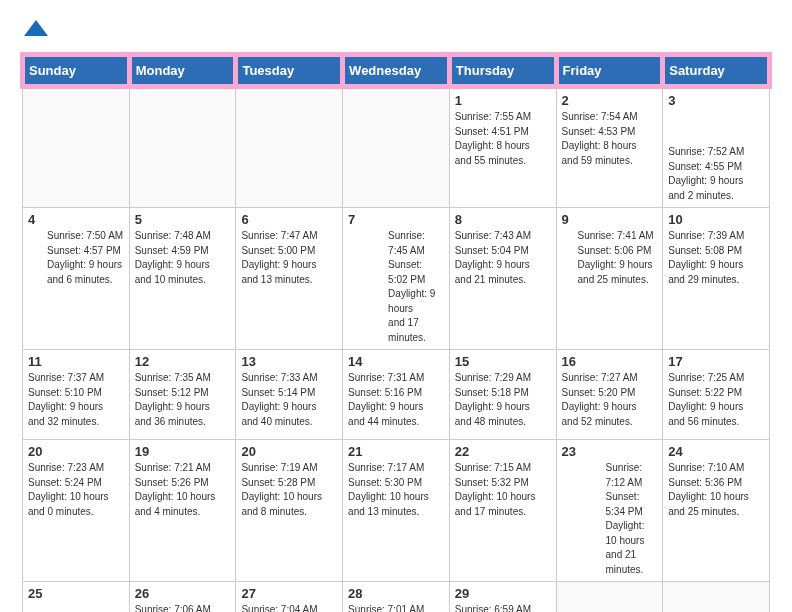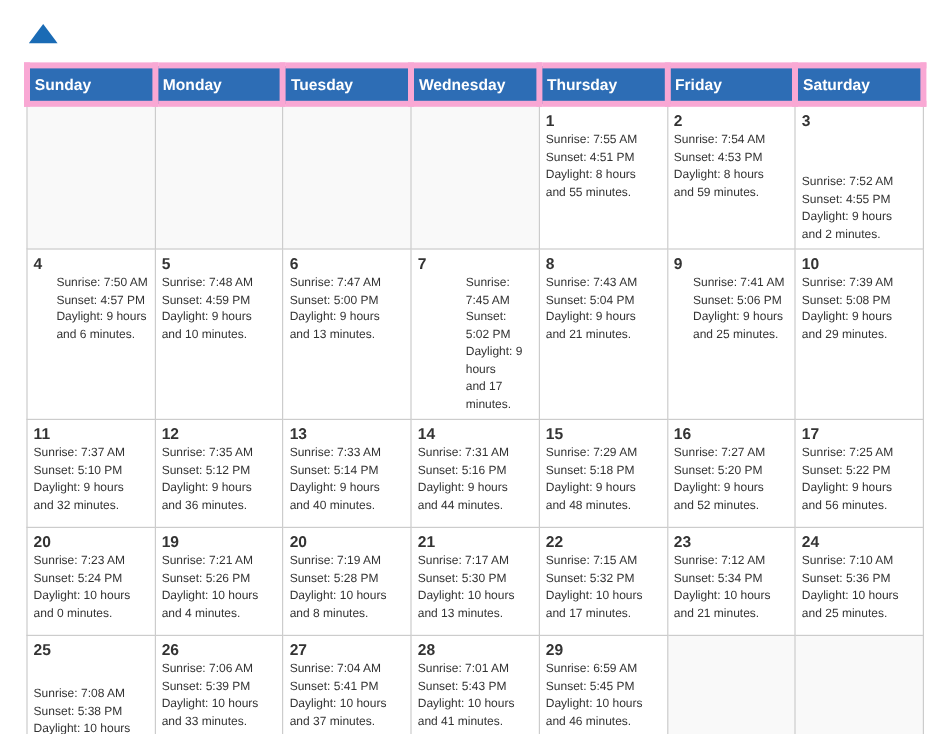--- a/index.html
+++ b/index.html
@@ -282,21 +282,21 @@
         </td>
         <td>
           <span class="day-num">22</span>
           <div class="day-detail" style="white-space: pre-line;">Sunrise: 7:15 AM
 Sunset: 5:32 PM
 Daylight: 10 hours
 and 17 minutes.</div>
         </td>
         <td>
           <span class="day-num">23</span>
-          <div class="day-detail" style="white-space: pre-line;">Sunrise: 7:12 AM
+          <div class="day-detail" style="white-space: pre-line; margin-left: 44px;">Sunrise: 7:12 AM
 Sunset: 5:34 PM
 Daylight: 10 hours
 and 21 minutes.</div>
         </td>
         <td>
           <span class="day-num">24</span>
           <div class="day-detail" style="white-space: pre-line;">Sunrise: 7:10 AM
 Sunset: 5:36 PM
 Daylight: 10 hours
 and 25 minutes.</div>

